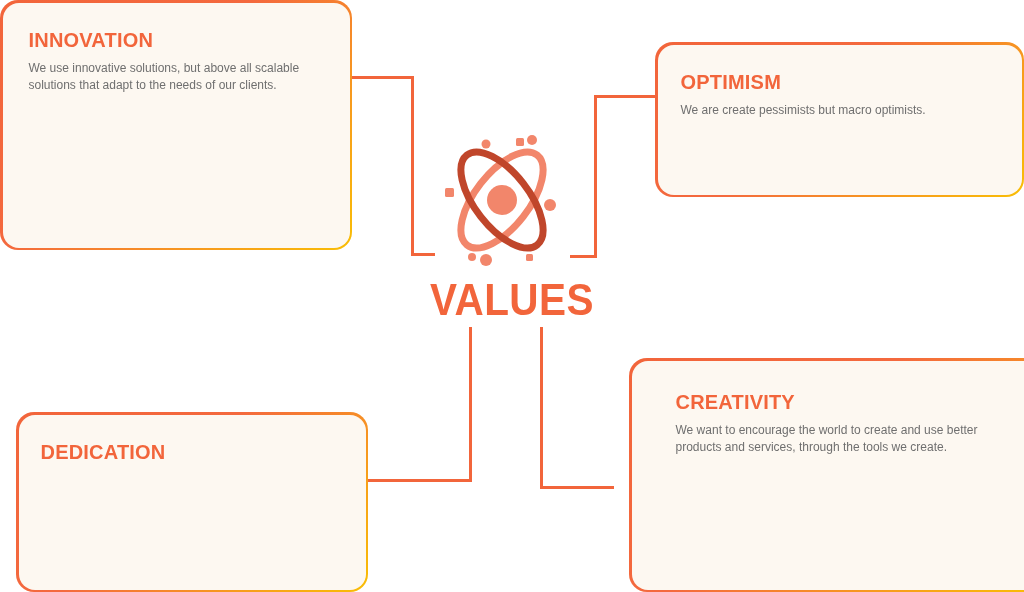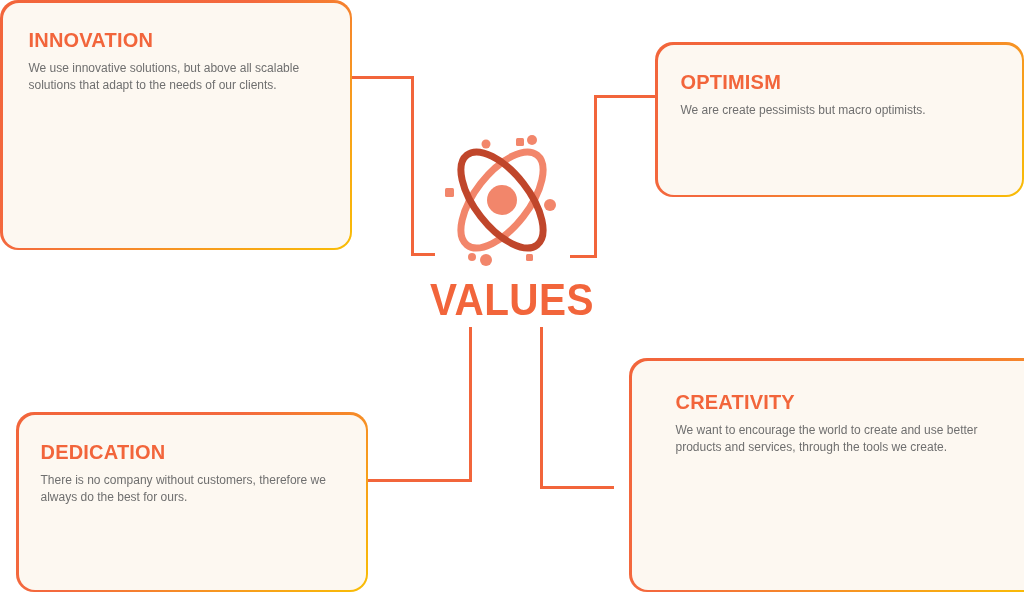--- a/index.html
+++ b/index.html
@@ -159,21 +159,20 @@
     <div class="card-inner">
       <p class="card-title">OPTIMISM</p>
       <p class="card-body">We are create pessimists but macro optimists.</p>
     </div>
   </div>
 
   <div class="card" id="card-dedication">
     <div class="card-grad"></div>
     <div class="card-inner">
       <p class="card-title">DEDICATION</p>
-      <p class="card-body">There is no company without customers, therefore we always do the best for ours.</p>
     </div>
   </div>
 
   <div class="card" id="card-creativity">
     <div class="card-grad"></div>
     <div class="card-inner">
       <p class="card-title">CREATIVITY</p>
       <p class="card-body">We want to encourage the world to create and use better products and services, through the tools we create.</p>
     </div>
   </div>

